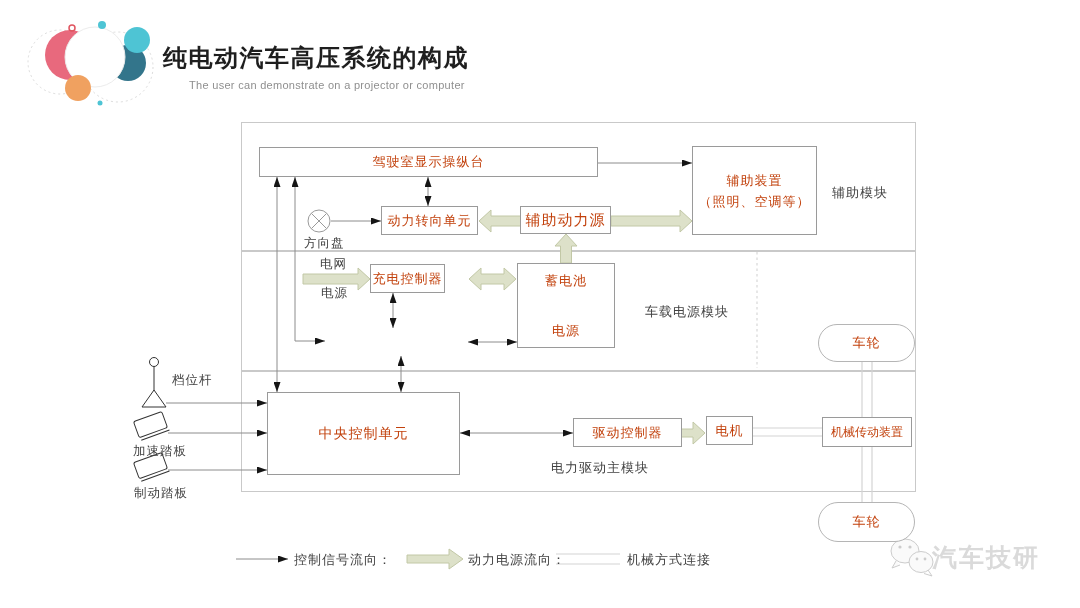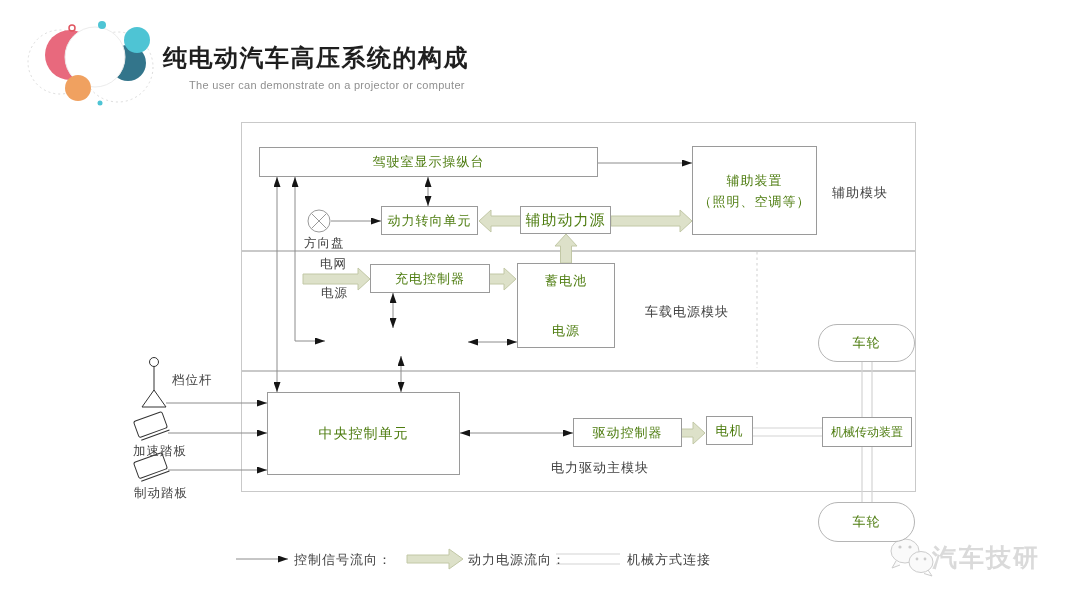--- a/index.html
+++ b/index.html
@@ -5,21 +5,21 @@
   html,body{margin:0;padding:0;background:#ffffff;}
   .stage{position:relative;width:1080px;height:608px;background:#ffffff;overflow:hidden;
          font-family:"Liberation Sans","DejaVu Sans",sans-serif;padding-left:8px;}
   .abs{position:absolute;}
   .title{position:absolute;left:163px;top:42px;font-size:24px;font-weight:bold;color:#1e1e1e;
          letter-spacing:1.5px;font-family:"Liberation Sans","DejaVu Sans",sans-serif;}
   .subtitle{position:absolute;left:165px;top:79px;font-size:11px;color:#8f8f8f;letter-spacing:.3px;margin-left:24px;}
   .region{position:absolute;border:1px solid #c9c9c9;box-sizing:border-box;}
   .box{position:absolute;border:1px solid #9a9a9a;background:#fff;box-sizing:border-box;
        display:flex;align-items:center;justify-content:center;flex-direction:column;
-       font-family:"Liberation Serif","DejaVu Serif",serif;color:#4d7c0f;text-align:center;
+       font-family:"Liberation Serif","DejaVu Serif",serif;color:#c2410c;text-align:center;
        letter-spacing:1px;}
   .pill{border:1px solid #b5b5b5;border-radius:20px;}
   .lbl{position:absolute;font-family:"Liberation Serif","DejaVu Serif",serif;color:#424242;
        white-space:nowrap;letter-spacing:1px;}
   .power-arrow{fill:var(--power-arrow-fill,#dde1c9);stroke:var(--power-arrow-stroke,#c2c8a6);stroke-width:1;}
   .sigline{stroke:#8c8c8c;stroke-width:1;fill:none;}
   .mechline{stroke:#d4d4d4;stroke-width:1.2;fill:none;}
   .wm-text{position:absolute;left:932px;top:541px;font-size:25px;font-weight:bold;
            color:#dadada;letter-spacing:2px;text-shadow:1px 1px 0 #ffffff;
            font-family:"Liberation Sans","DejaVu Sans",sans-serif;}
@@ -141,21 +141,21 @@
 
   <div class="box" style="left:381px;top:206px;width:97px;height:29px;font-size:13px">动力转向单元</div>
 
   <div class="box" style="left:520px;top:206px;width:91px;height:28px;font-size:15px">辅助动力源</div>
 
   <div class="box" style="left:692px;top:146px;width:125px;height:89px;font-size:13px;line-height:21px">
     <span>辅助装置</span>
     <span>（照明、空调等）</span>
   </div>
 
-  <div class="box" style="left:370px;top:264px;width:120px;height:29px;font-size:13px">充电控制器</div>
+  <div class="box" style="left:370px;top:264px;width:75px;height:29px;font-size:13px">充电控制器</div>
 
   <div class="box" style="left:517px;top:263px;width:98px;height:85px;font-size:13px;gap:32px">
     <span>蓄电池</span>
     <span>电源</span>
   </div>
 
 
   <div class="box" style="left:267px;top:392px;width:193px;height:83px;font-size:14px">中央控制单元</div>
 
   <div class="box" style="left:573px;top:418px;width:109px;height:29px;font-size:13px">驱动控制器</div>

